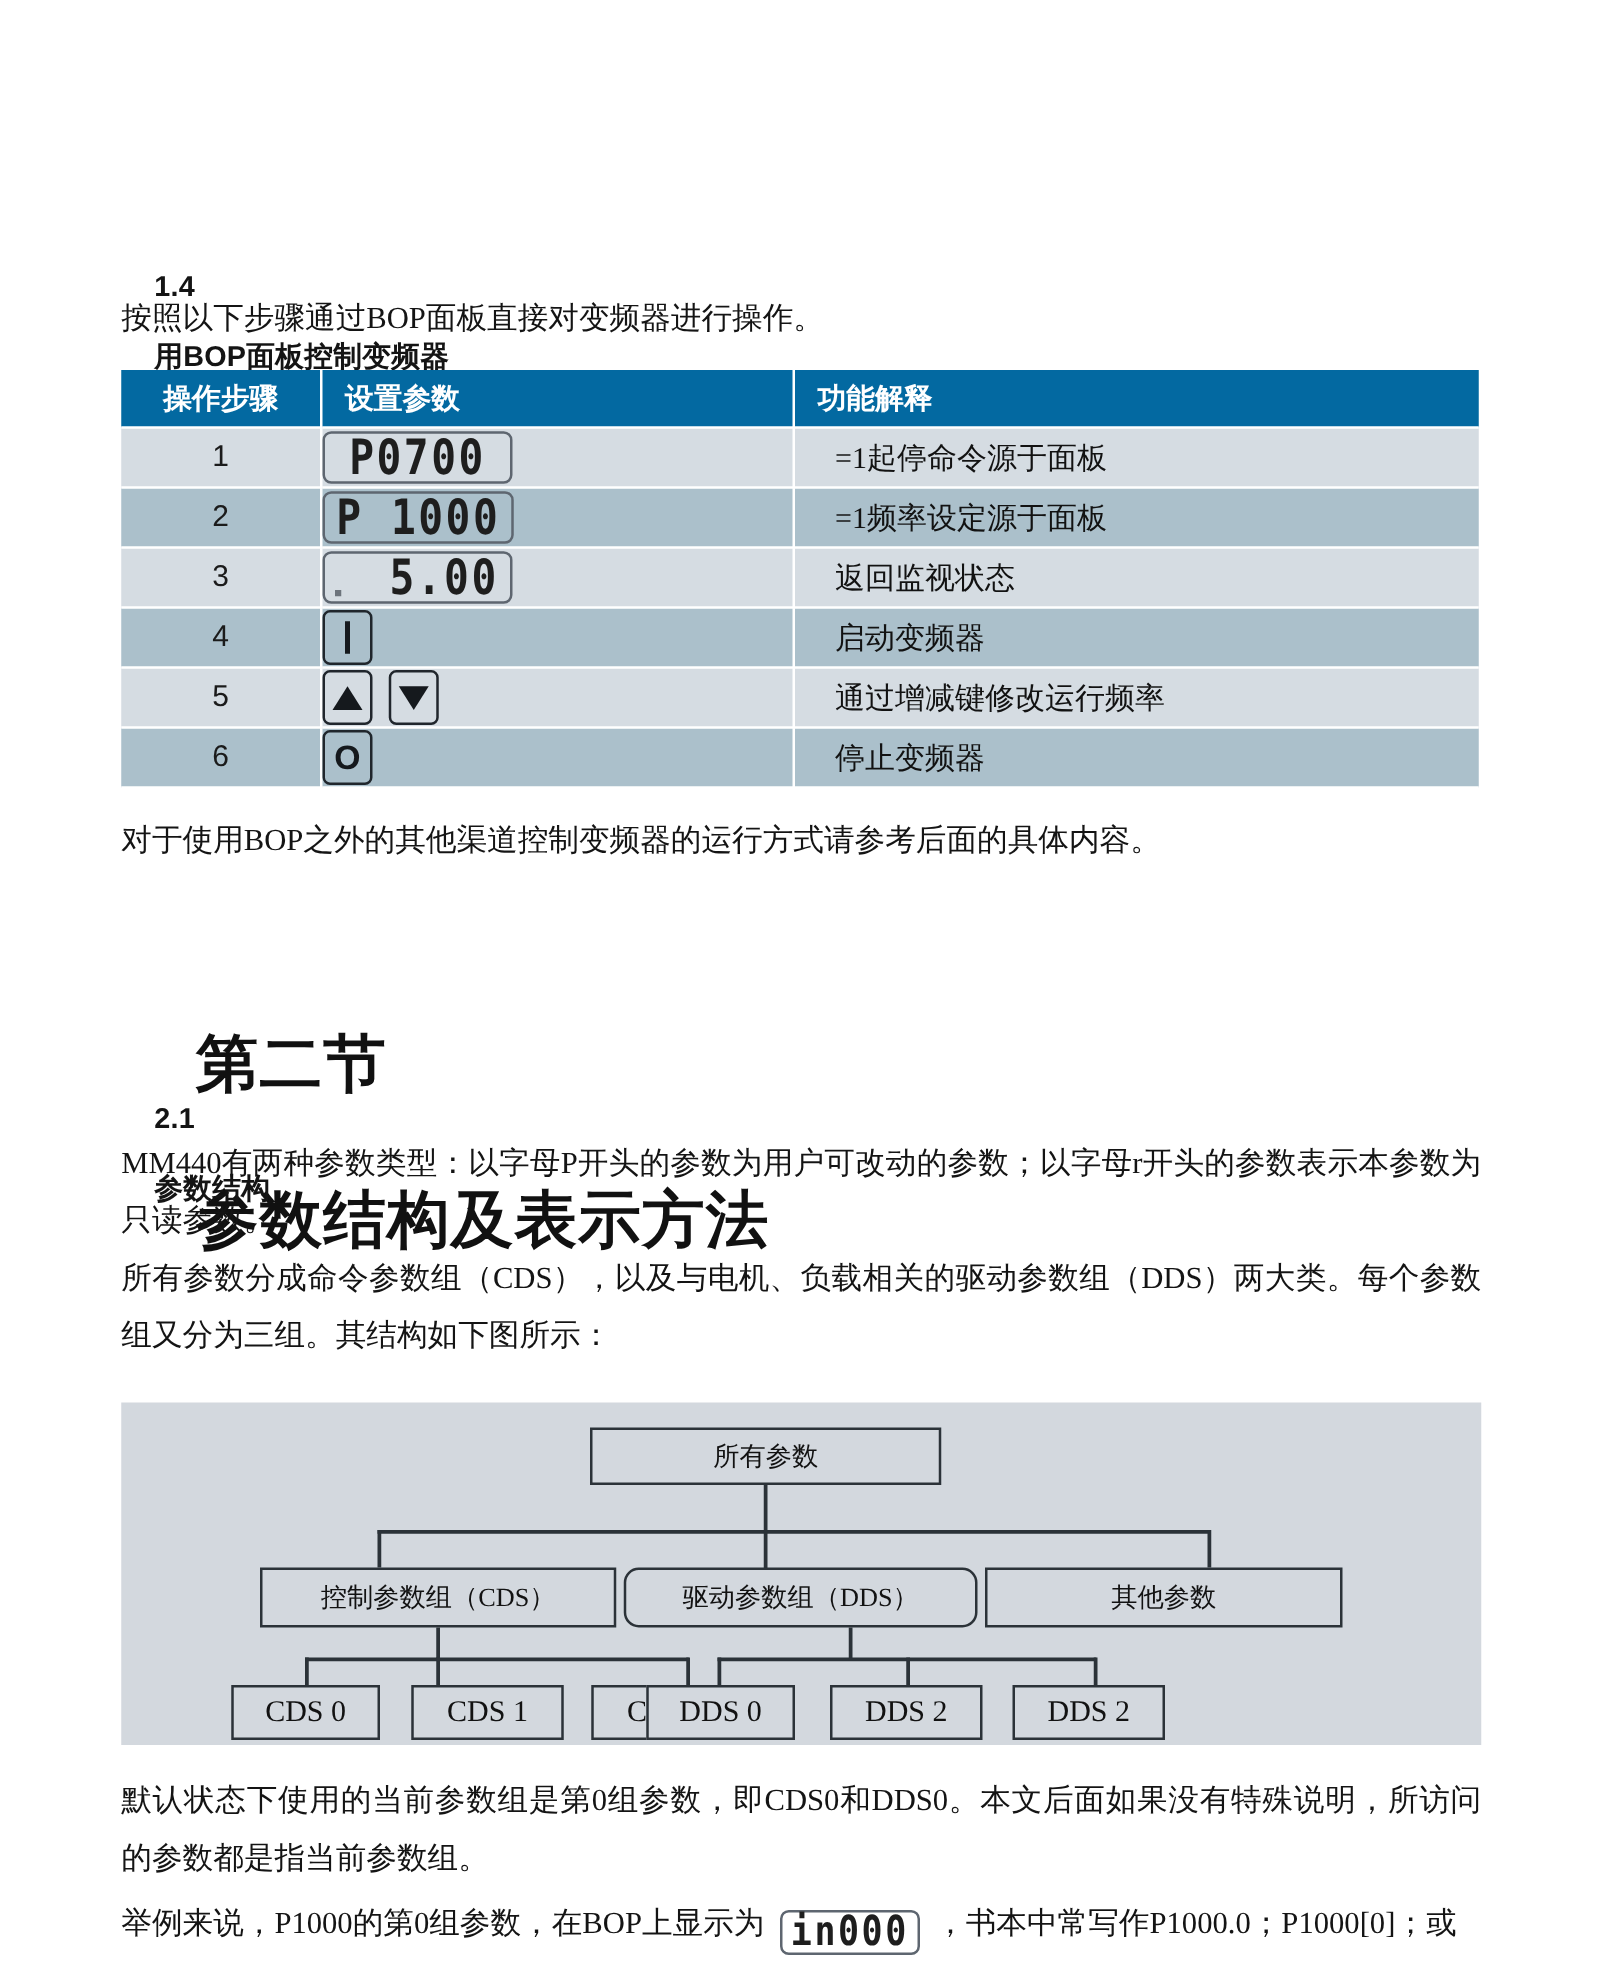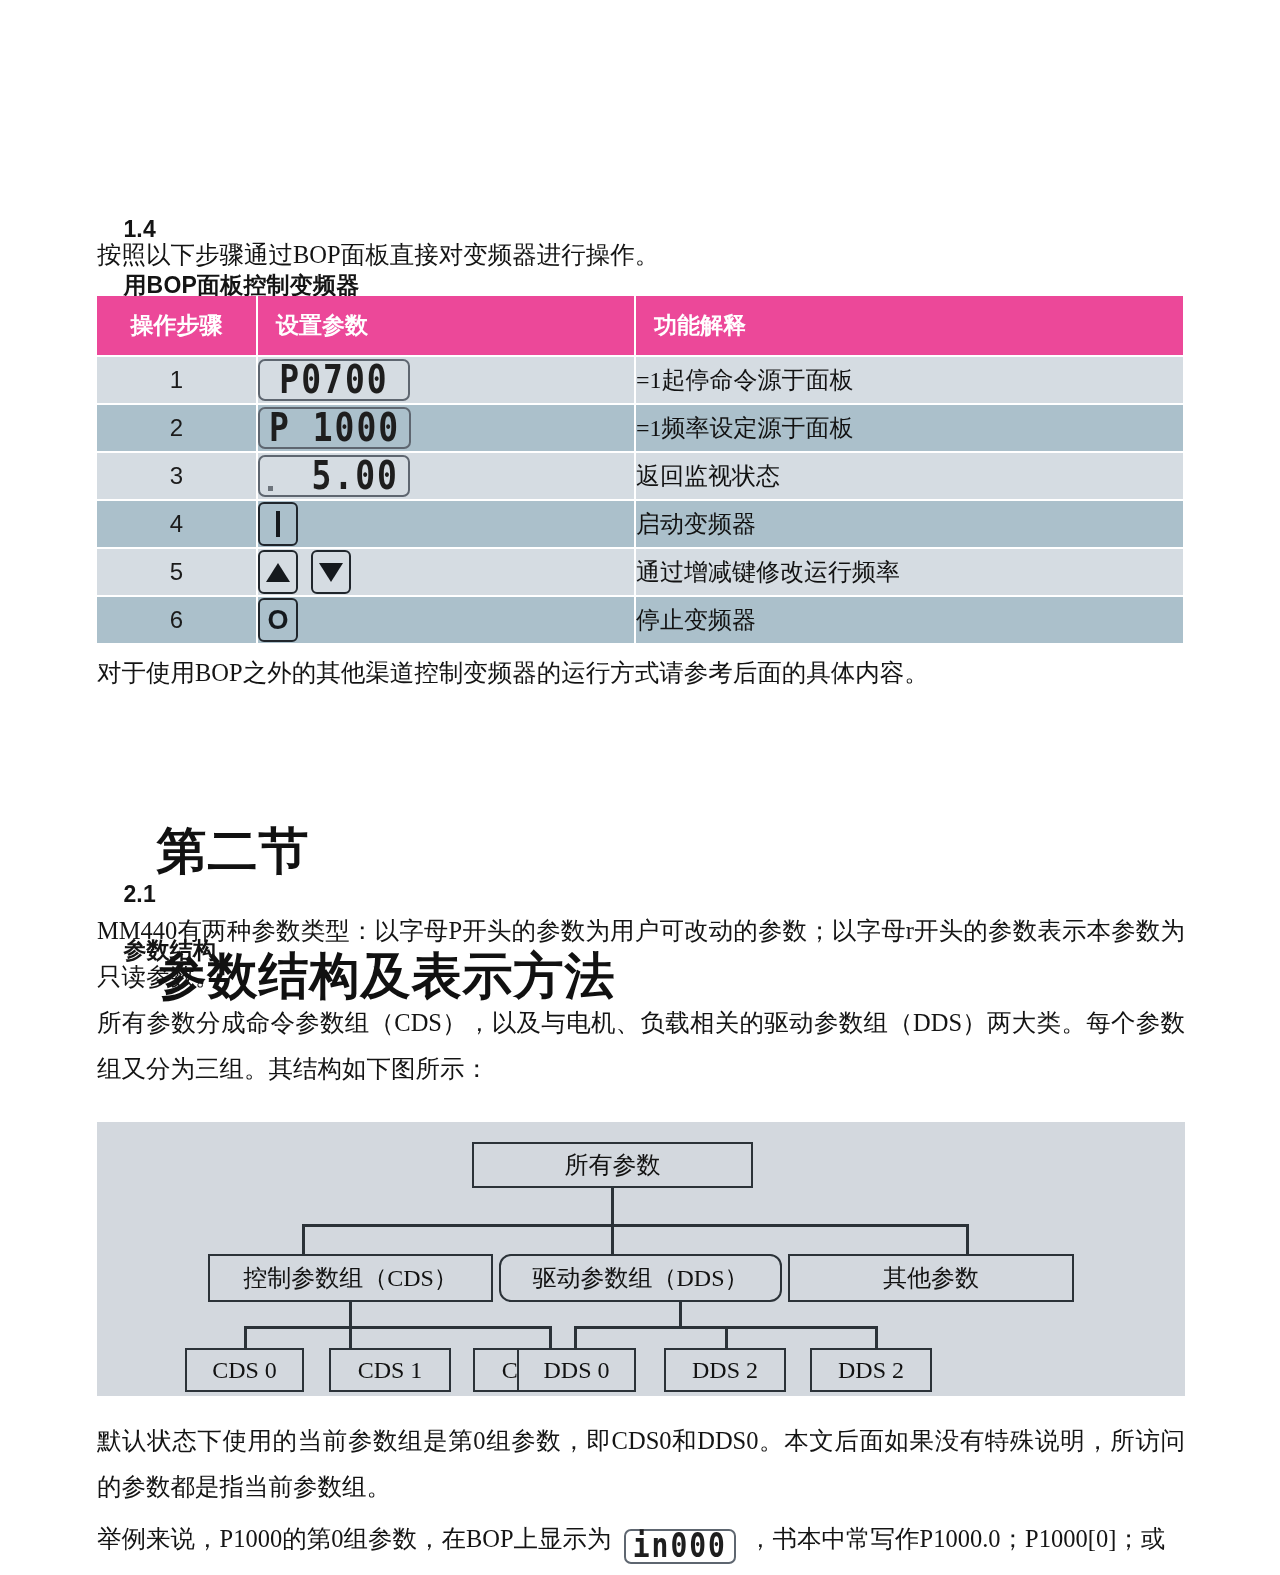--- a/index.html
+++ b/index.html
@@ -56,44 +56,44 @@
     top: 296px;
     width: 1086px;
     border-collapse: collapse;
     table-layout: fixed;
   }
   .tbl col.c1 { width: 160px; }
   .tbl col.c2 { width: 378px; }
   .tbl col.c3 { width: 548px; }
 
   .tbl th {
-    background: #ec4899;
+    background: #0369a1;
     color: #ffffff;
     font-family: "Liberation Sans", sans-serif;
     font-weight: bold;
     font-size: 23px;
-    height: 60px;
+    height: 46px;
     padding: 0 0 0 18px;
     text-align: left;
     border-right: 2px solid #ffffff;
     border-bottom: 2px solid #ffffff;
     vertical-align: middle;
   }
   .tbl th.step { text-align: center; padding-left: 0; }
   .tbl th:last-child { border-right: none; }
 
   .tbl td {
     height: 48px;
     border-right: 2px solid #ffffff;
     border-bottom: 2px solid #ffffff;
     vertical-align: middle;
     font-size: 24px;
     padding: 0;
   }
-  .tbl td:last-child { border-right: none; }
+  .tbl td:last-child { border-right: none; padding-left: 32px; }
   .tbl tr.odd td  { background: #d5dce2; }
   .tbl tr.even td { background: #abc0cb; }
 
   .cell-step {
     text-align: center;
     font-family: "Liberation Sans", sans-serif;
     font-size: 25px;
     color: #1b1b1b;
   }
   .cell-desc {
@@ -180,21 +180,21 @@
     height: 274px;
     background: #d3d8de;
   }
   .dbox {
     position: absolute;
     border: 2.5px solid #2b3238;
     background: #d3d8de;
     display: flex;
     align-items: center;
     justify-content: center;
-    font-size: 24px;
+    font-size: 21px;
     color: #121212;
     white-space: nowrap;
   }
   .dbox.leaf { font-family: Liberation Serif, serif; font-size: 24px; }
   .dline { position: absolute; background: #2b3238; }
   .dline.v { width: 2.5px; }
   .dline.h { height: 2.5px; }
 </style>
 </head>
 <body>

